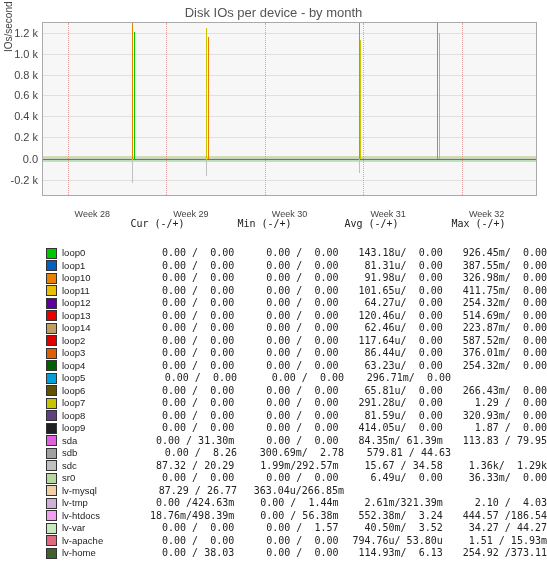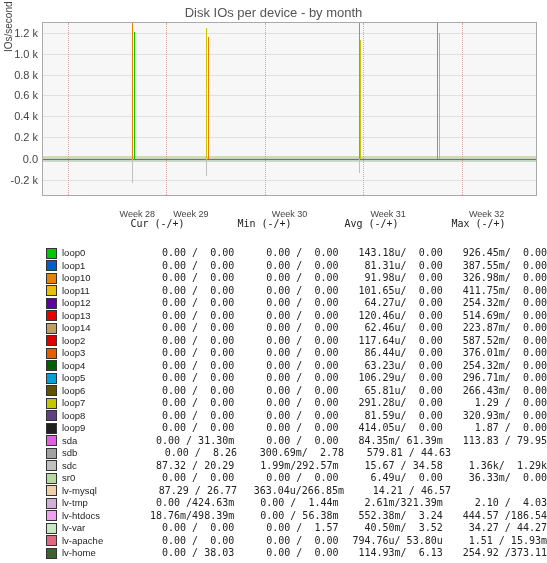--- a/index.html
+++ b/index.html
@@ -199,21 +199,21 @@
       <div class="spike" style="left:64%; top:0; bottom:21%; background:#e88000;"></div>
       <div class="spike" style="left:64.4%; top:10%; bottom:21%; background:#c6c600;"></div>
       <div class="spike" style="left:80%; top:0; bottom:21%; background:#e88000;"></div>
       <div class="spike" style="left:80.4%; top:6%; bottom:21%; background:#c6c600;"></div>
 
       <div class="spike" style="left:18%; top:79%; height:14%; background:#c0c0c0;"></div>
       <div class="spike" style="left:33%; top:79%; height:10%; background:#c0c0c0;"></div>
       <div class="spike" style="left:64%; top:79%; height:8%; background:#c0c0c0;"></div>
 
       <div class="x-ticks" id="xticks">
-          <div class="x-tick" style="left: 10%; margin-left: 45px;">Week 28</div>
+          <div class="x-tick" style="left: 10%;">Week 28</div>
           <div class="x-tick" style="left: 30%;">Week 29</div>
           <div class="x-tick" style="left: 50%;">Week 30</div>
           <div class="x-tick" style="left: 70%;">Week 31</div>
           <div class="x-tick" style="left: 90%;">Week 32</div>
         </div>
     </div>
 
   </div>
 
   <div class="legend">
@@ -303,21 +303,20 @@
           <span class="val">0.00 /  0.00</span>
           <span class="val">0.00 /  0.00</span>
           <span class="val">63.23u/  0.00</span>
           <span class="val">254.32m/  0.00</span>
         </div>
         <div class="legend-row">
           <span class="swatch" style="background: rgb(0, 160, 216);"></span>
           <span class="lname">loop5</span>
           <span class="val">0.00 /  0.00</span>
           <span class="val">0.00 /  0.00</span>
-          <span class="val">106.29u/  0.00</span>
           <span class="val">296.71m/  0.00</span>
         </div>
         <div class="legend-row">
           <span class="swatch" style="background: rgb(96, 80, 0);"></span>
           <span class="lname">loop6</span>
           <span class="val">0.00 /  0.00</span>
           <span class="val">0.00 /  0.00</span>
           <span class="val">65.81u/  0.00</span>
           <span class="val">266.43m/  0.00</span>
         </div>
@@ -374,21 +373,20 @@
           <span class="val">0.00 /  0.00</span>
           <span class="val">0.00 /  0.00</span>
           <span class="val">6.49u/  0.00</span>
           <span class="val">36.33m/  0.00</span>
         </div>
         <div class="legend-row">
           <span class="swatch" style="background: rgb(240, 208, 168);"></span>
           <span class="lname">lv-mysql</span>
           <span class="val">87.29 / 26.77</span>
           <span class="val">363.04u/266.85m</span>
-          <span class="val">14.21 / 46.57</span>
         </div>
         <div class="legend-row">
           <span class="swatch" style="background: rgb(208, 176, 216);"></span>
           <span class="lname">lv-tmp</span>
           <span class="val">0.00 /424.63m</span>
           <span class="val">0.00 /  1.44m</span>
           <span class="val">2.61m/321.39m</span>
           <span class="val">2.10 /  4.03</span>
         </div>
         <div class="legend-row">

